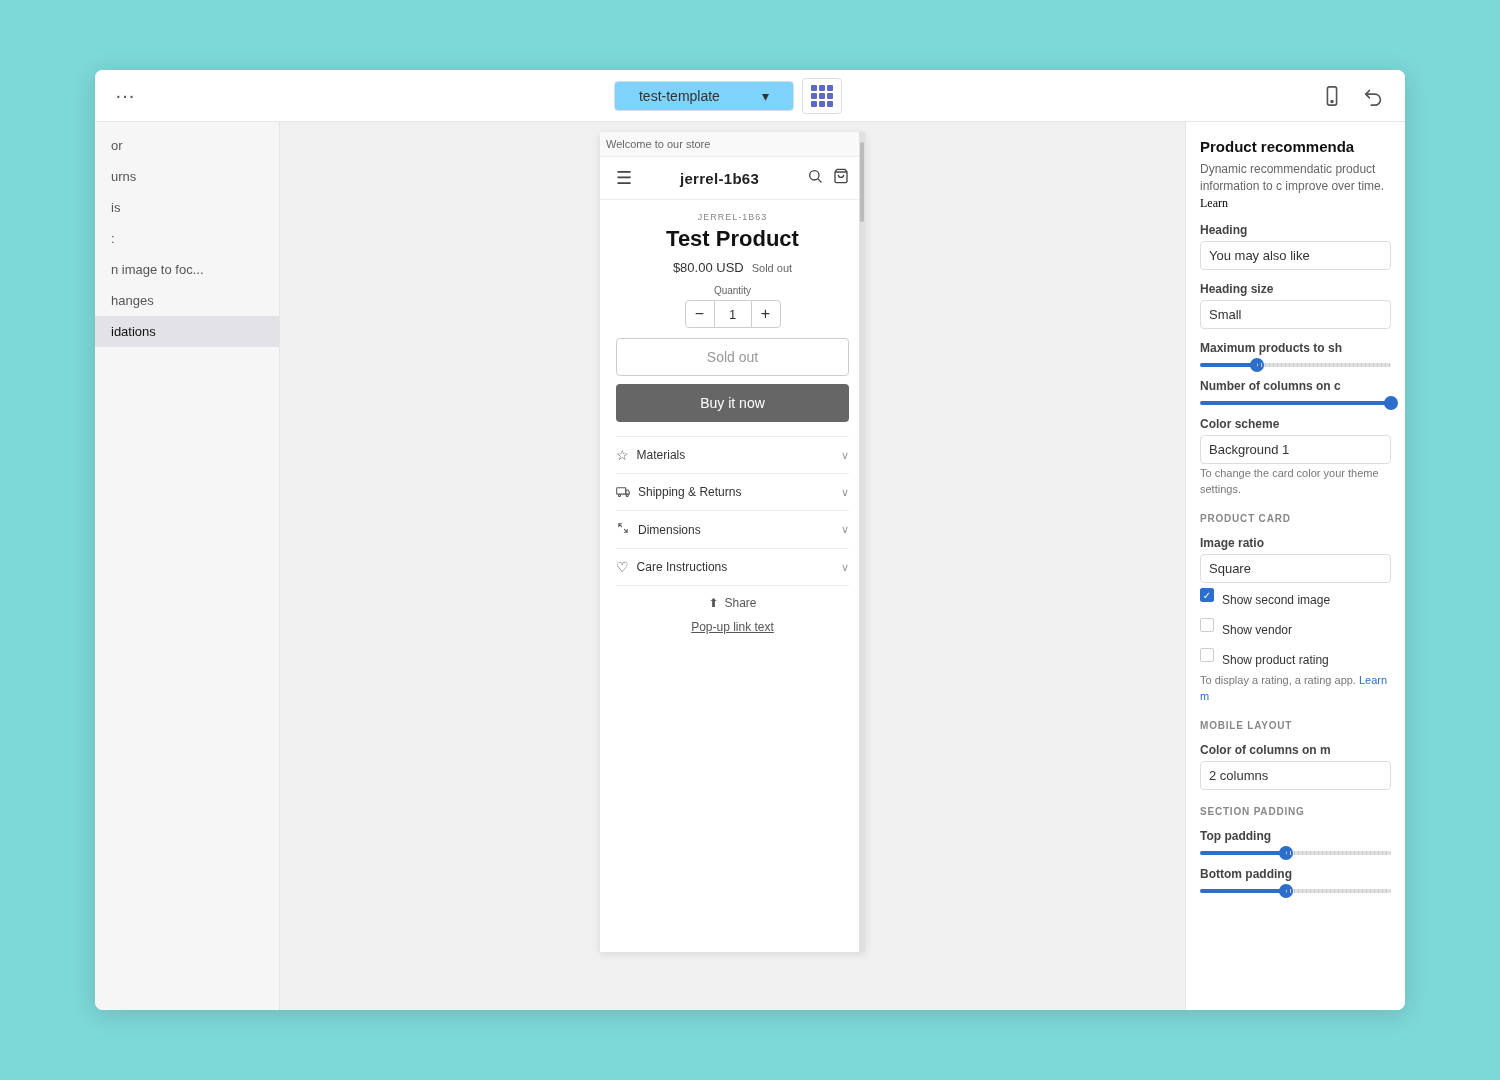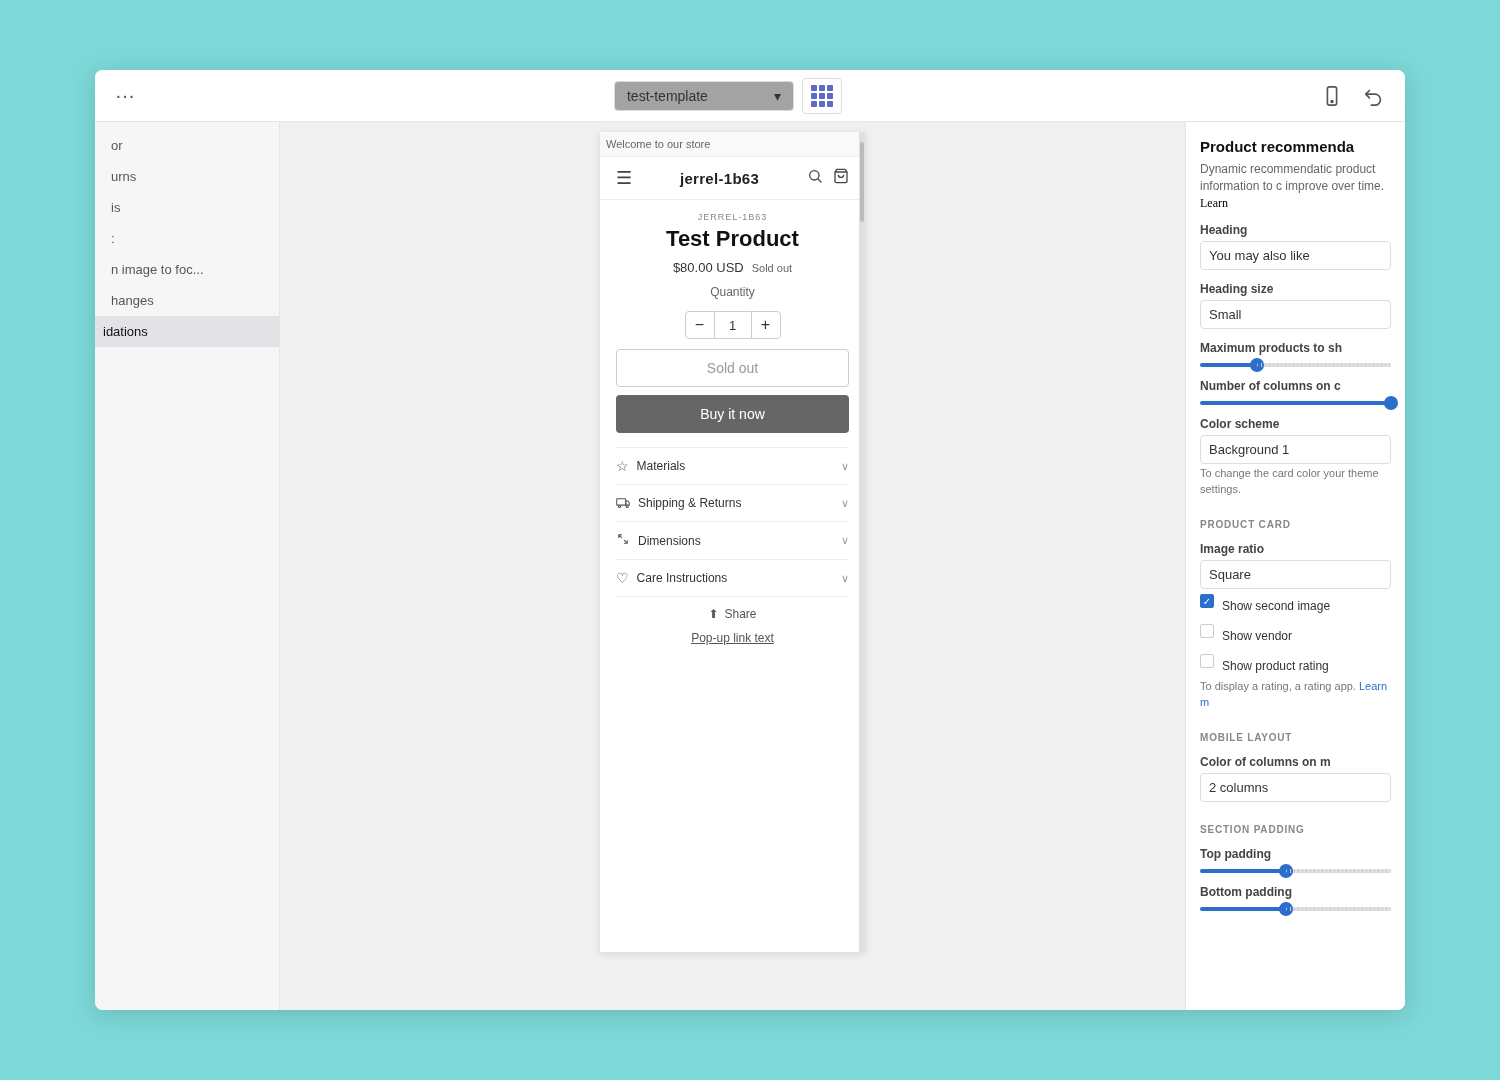--- a/index.html
+++ b/index.html
@@ -44,24 +44,24 @@
     .top-bar-center {
       display: flex;
       align-items: center;
       gap: 8px;
     }
     .template-dropdown {
       display: flex;
       align-items: center;
       border: 1px solid #ddd;
       border-radius: 4px;
-      padding: 6px 12px;
+      padding: 6px 24px;
       font-size: 14px;
       color: #333;
-      background: #a3a3a3;
+      background: #7dd3fc;
       cursor: pointer;
       gap: 8px;
       min-width: 180px;
       justify-content: space-between;
     }
     .grid-icon-btn {
       border: 1px solid #ddd;
       border-radius: 4px;
       padding: 6px 8px;
       background: #fff;
@@ -119,21 +119,20 @@
       font-size: 13px;
       color: #555;
       cursor: pointer;
       white-space: nowrap;
       overflow: hidden;
       text-overflow: ellipsis;
     }
     .sidebar-item.active {
       background: #e3e3e7;
       color: #111;
-      padding-left: 8px;
     }
     
     .center-preview {
       flex: 1;
       background: #f0f0f0;
       display: flex;
       align-items: flex-start;
       justify-content: center;
       overflow: hidden;
       padding: 10px 0;
@@ -224,24 +223,24 @@
     }
     .product-price {
       font-size: 13px;
       color: #333;
     }
     .sold-out-badge {
       font-size: 11px;
       color: #666;
     }
     .quantity-label {
-      font-size: 12px;
+      font-size: 10px;
       color: #666;
       text-align: center;
-      margin-bottom: 12px;
+      margin-bottom: 4px;
     }
     .quantity-control {
       display: flex;
       align-items: center;
       justify-content: center;
       gap: 0;
       margin-bottom: 10px;
     }
     .qty-btn {
       border: 1px solid #ccc;
@@ -419,21 +418,21 @@
       height: 100%;
       background: repeating-linear-gradient(90deg, #ccc 0px, #ccc 2px, transparent 2px, transparent 6px);
       border-radius: 2px;
     }
     .section-divider-label {
       font-size: 10px;
       font-weight: 700;
       color: #888;
       letter-spacing: 0.8px;
       text-transform: uppercase;
-      margin-top: 22px;
+      margin-top: 16px;
       margin-bottom: 6px;
     }
     .checkbox-row {
       display: flex;
       align-items: center;
       gap: 8px;
       margin-bottom: 6px;
     }
     .checkbox-box {
       width: 14px;

